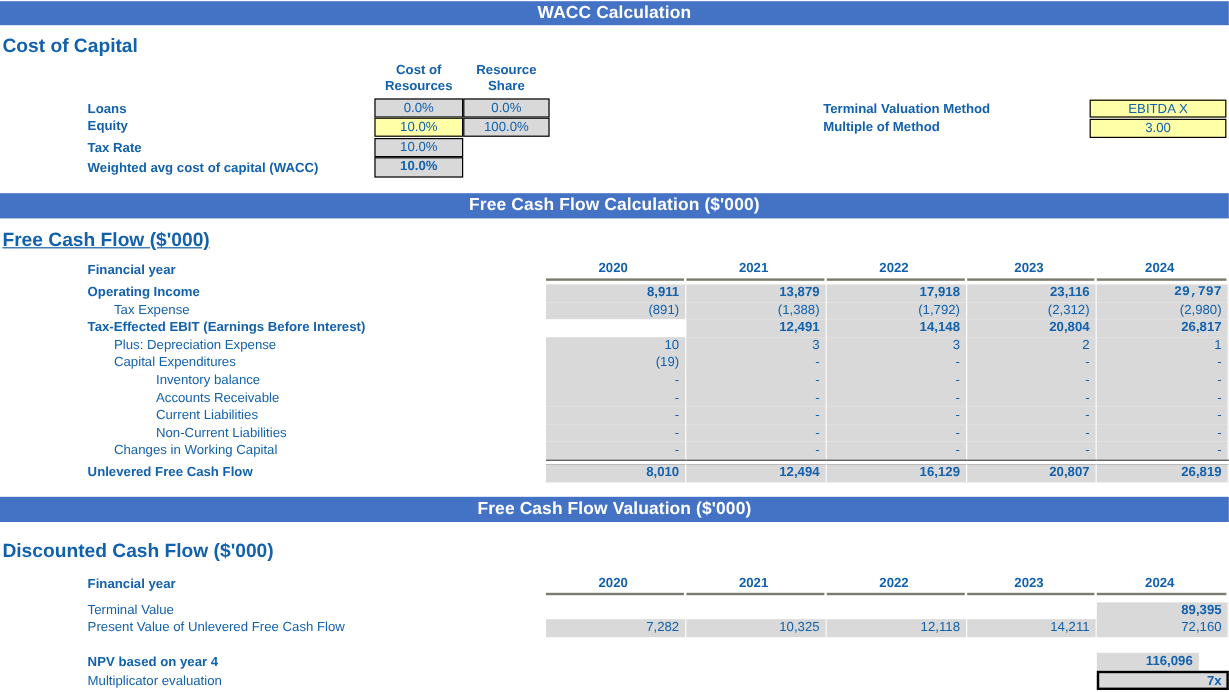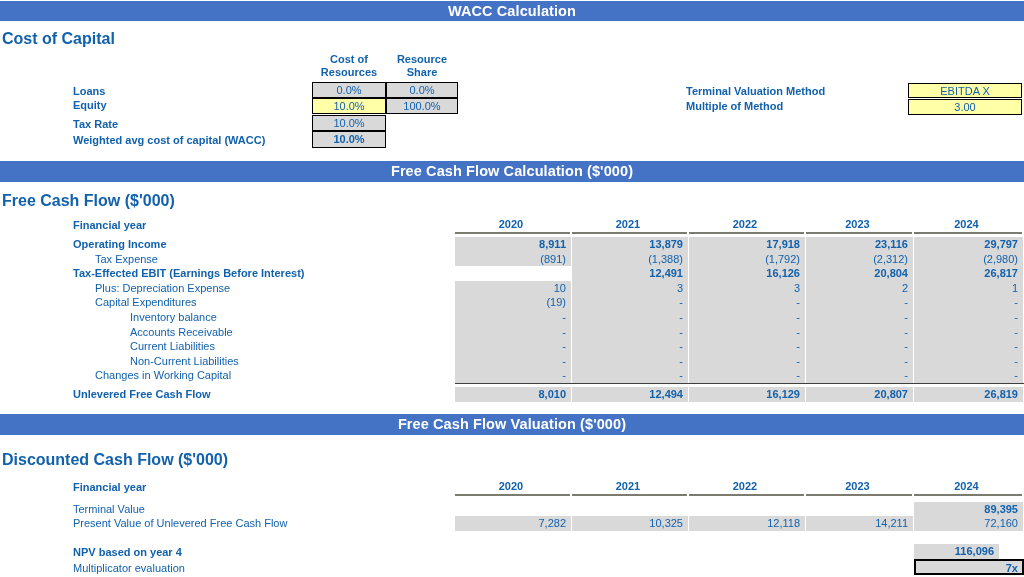--- a/index.html
+++ b/index.html
@@ -37,21 +37,21 @@
   
   .section-title {
     position: absolute;
     left: 2px;
     font-size: 16px;
     font-weight: bold;
     color: #1261ad;
     white-space: nowrap;
   }
   #title-coc  { top: 30px;  }
-  #title-fcf  { top: 192px; }
+  #title-fcf  { top: 192px; text-decoration: underline; }
   #title-dcf  { top: 451px; }
 
   
   .lbl {
     position: absolute;
     white-space: nowrap;
     color: #1261ad;
     font-size: 11px;
     line-height: 13px;
   }
@@ -164,31 +164,31 @@
     <div class="yearrule" style="left:689px; top:232px; width:115px;"></div>
     <div class="yearhead" style="left:806px; top:218px; width:103px;">2023</div>
     <div class="yearrule" style="left:806px; top:232px; width:106px;"></div>
     <div class="yearhead" style="left:914px; top:218px; width:105px;">2024</div>
     <div class="yearrule" style="left:914px; top:232px; width:108px;"></div>
     <div class="lbl b" style="left:73px; top:238px;">Operating Income</div>
     <div class="dcell b" style="left:455px; top:237px; width:117px; height:14.6px;">8,911</div>
     <div class="dcell b" style="left:572px; top:237px; width:117px; height:14.6px;">13,879</div>
     <div class="dcell b" style="left:689px; top:237px; width:117px; height:14.6px;">17,918</div>
     <div class="dcell b" style="left:806px; top:237px; width:108px; height:14.6px;">23,116</div>
-    <div class="dcell b" style="left:914px; top:237px; width:110px; height:14.6px;">29,797</div>
+    <div class="dcell b" style="left:914px; top:237px; width:110px; height:14.6px;font-family:Liberation Mono, monospace;">29,797</div>
     <div class="lbl" style="left:95px; top:252.6px;">Tax Expense</div>
     <div class="dcell" style="left:455px; top:251.6px; width:117px; height:14.6px;">(891)</div>
     <div class="dcell" style="left:572px; top:251.6px; width:117px; height:14.6px;">(1,388)</div>
     <div class="dcell" style="left:689px; top:251.6px; width:117px; height:14.6px;">(1,792)</div>
     <div class="dcell" style="left:806px; top:251.6px; width:108px; height:14.6px;">(2,312)</div>
     <div class="dcell" style="left:914px; top:251.6px; width:110px; height:14.6px;">(2,980)</div>
     <div class="lbl b" style="left:73px; top:267.2px;">Tax-Effected EBIT (Earnings Before Interest)</div>
     <div class="dcell b" style="left:455px; top:266.2px; width:117px; height:14.6px;margin-top:29px;">8,019</div>
     <div class="dcell b" style="left:572px; top:266.2px; width:117px; height:14.6px;">12,491</div>
-    <div class="dcell b" style="left:689px; top:266.2px; width:117px; height:14.6px;">16,126</div>
+    <div class="dcell b" style="left:689px; top:266.2px; width:117px; height:14.6px;">14,148</div>
     <div class="dcell b" style="left:806px; top:266.2px; width:108px; height:14.6px;">20,804</div>
     <div class="dcell b" style="left:914px; top:266.2px; width:110px; height:14.6px;">26,817</div>
     <div class="lbl" style="left:95px; top:281.8px;">Plus: Depreciation Expense</div>
     <div class="dcell" style="left:455px; top:280.8px; width:117px; height:14.6px;">10</div>
     <div class="dcell" style="left:572px; top:280.8px; width:117px; height:14.6px;">3</div>
     <div class="dcell" style="left:689px; top:280.8px; width:117px; height:14.6px;">3</div>
     <div class="dcell" style="left:806px; top:280.8px; width:108px; height:14.6px;">2</div>
     <div class="dcell" style="left:914px; top:280.8px; width:110px; height:14.6px;">1</div>
     <div class="lbl" style="left:95px; top:296.4px;">Capital Expenditures</div>
     <div class="dcell" style="left:455px; top:295.4px; width:117px; height:14.6px;">(19)</div>

